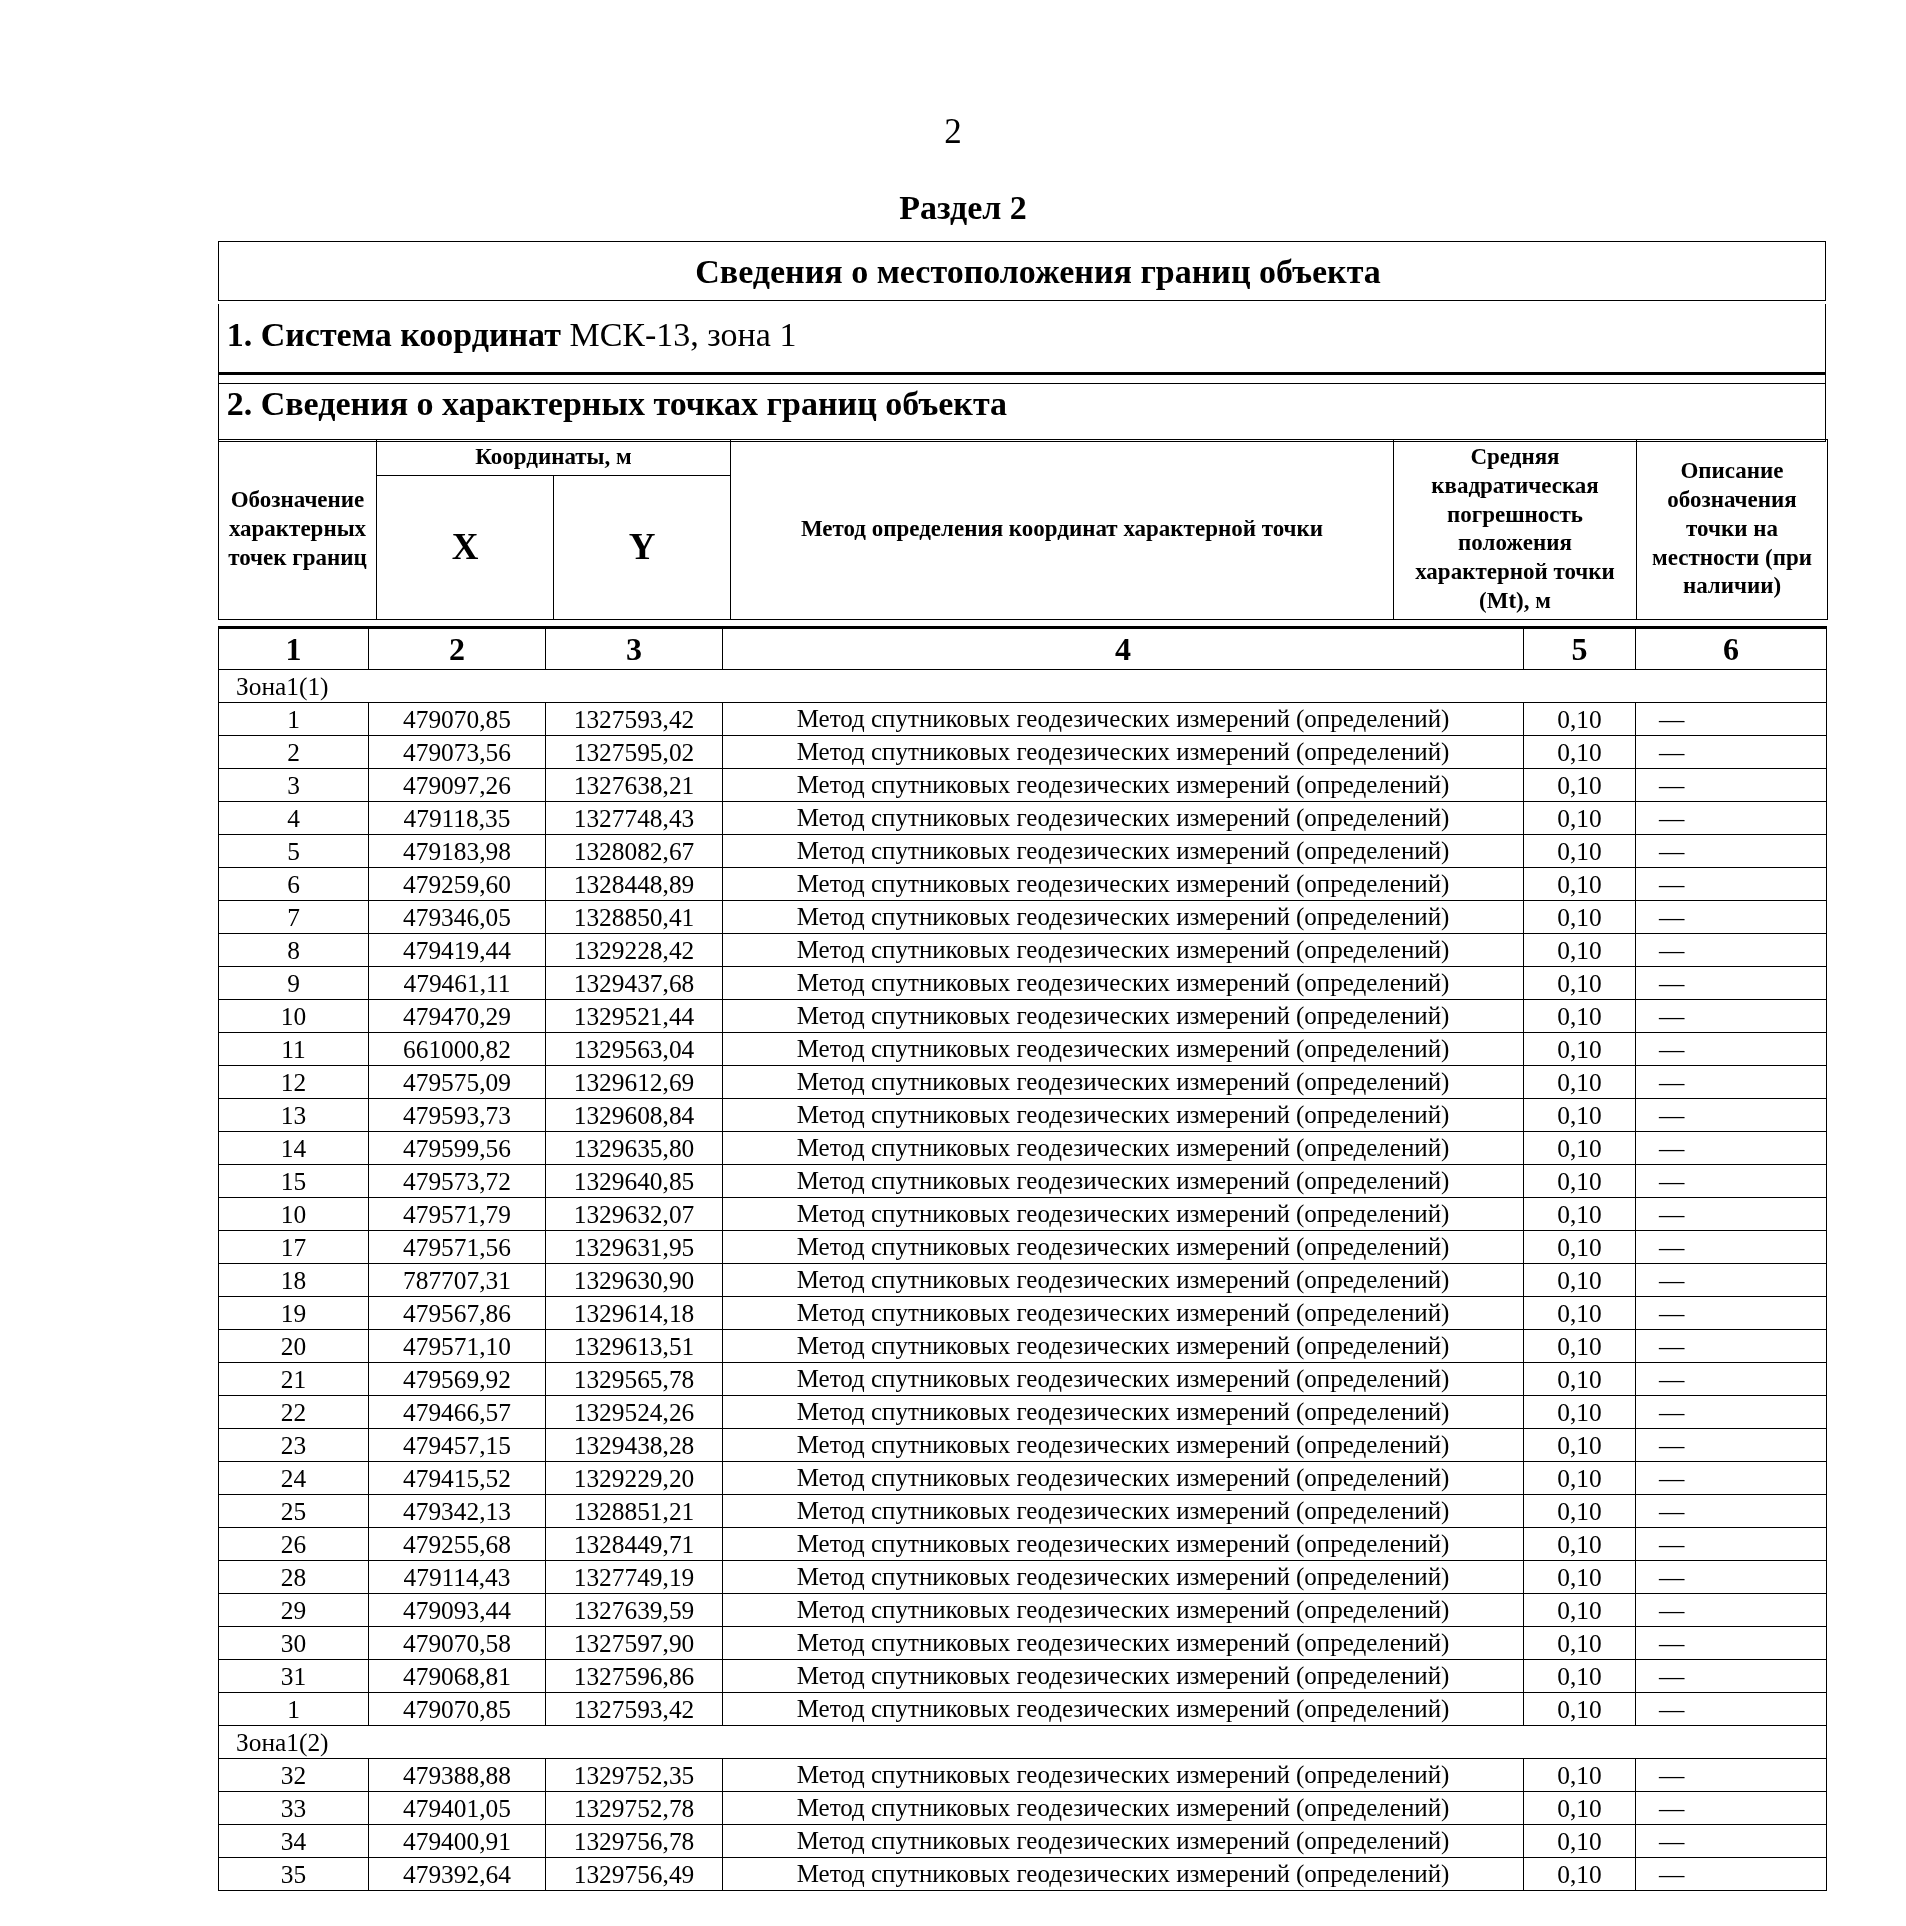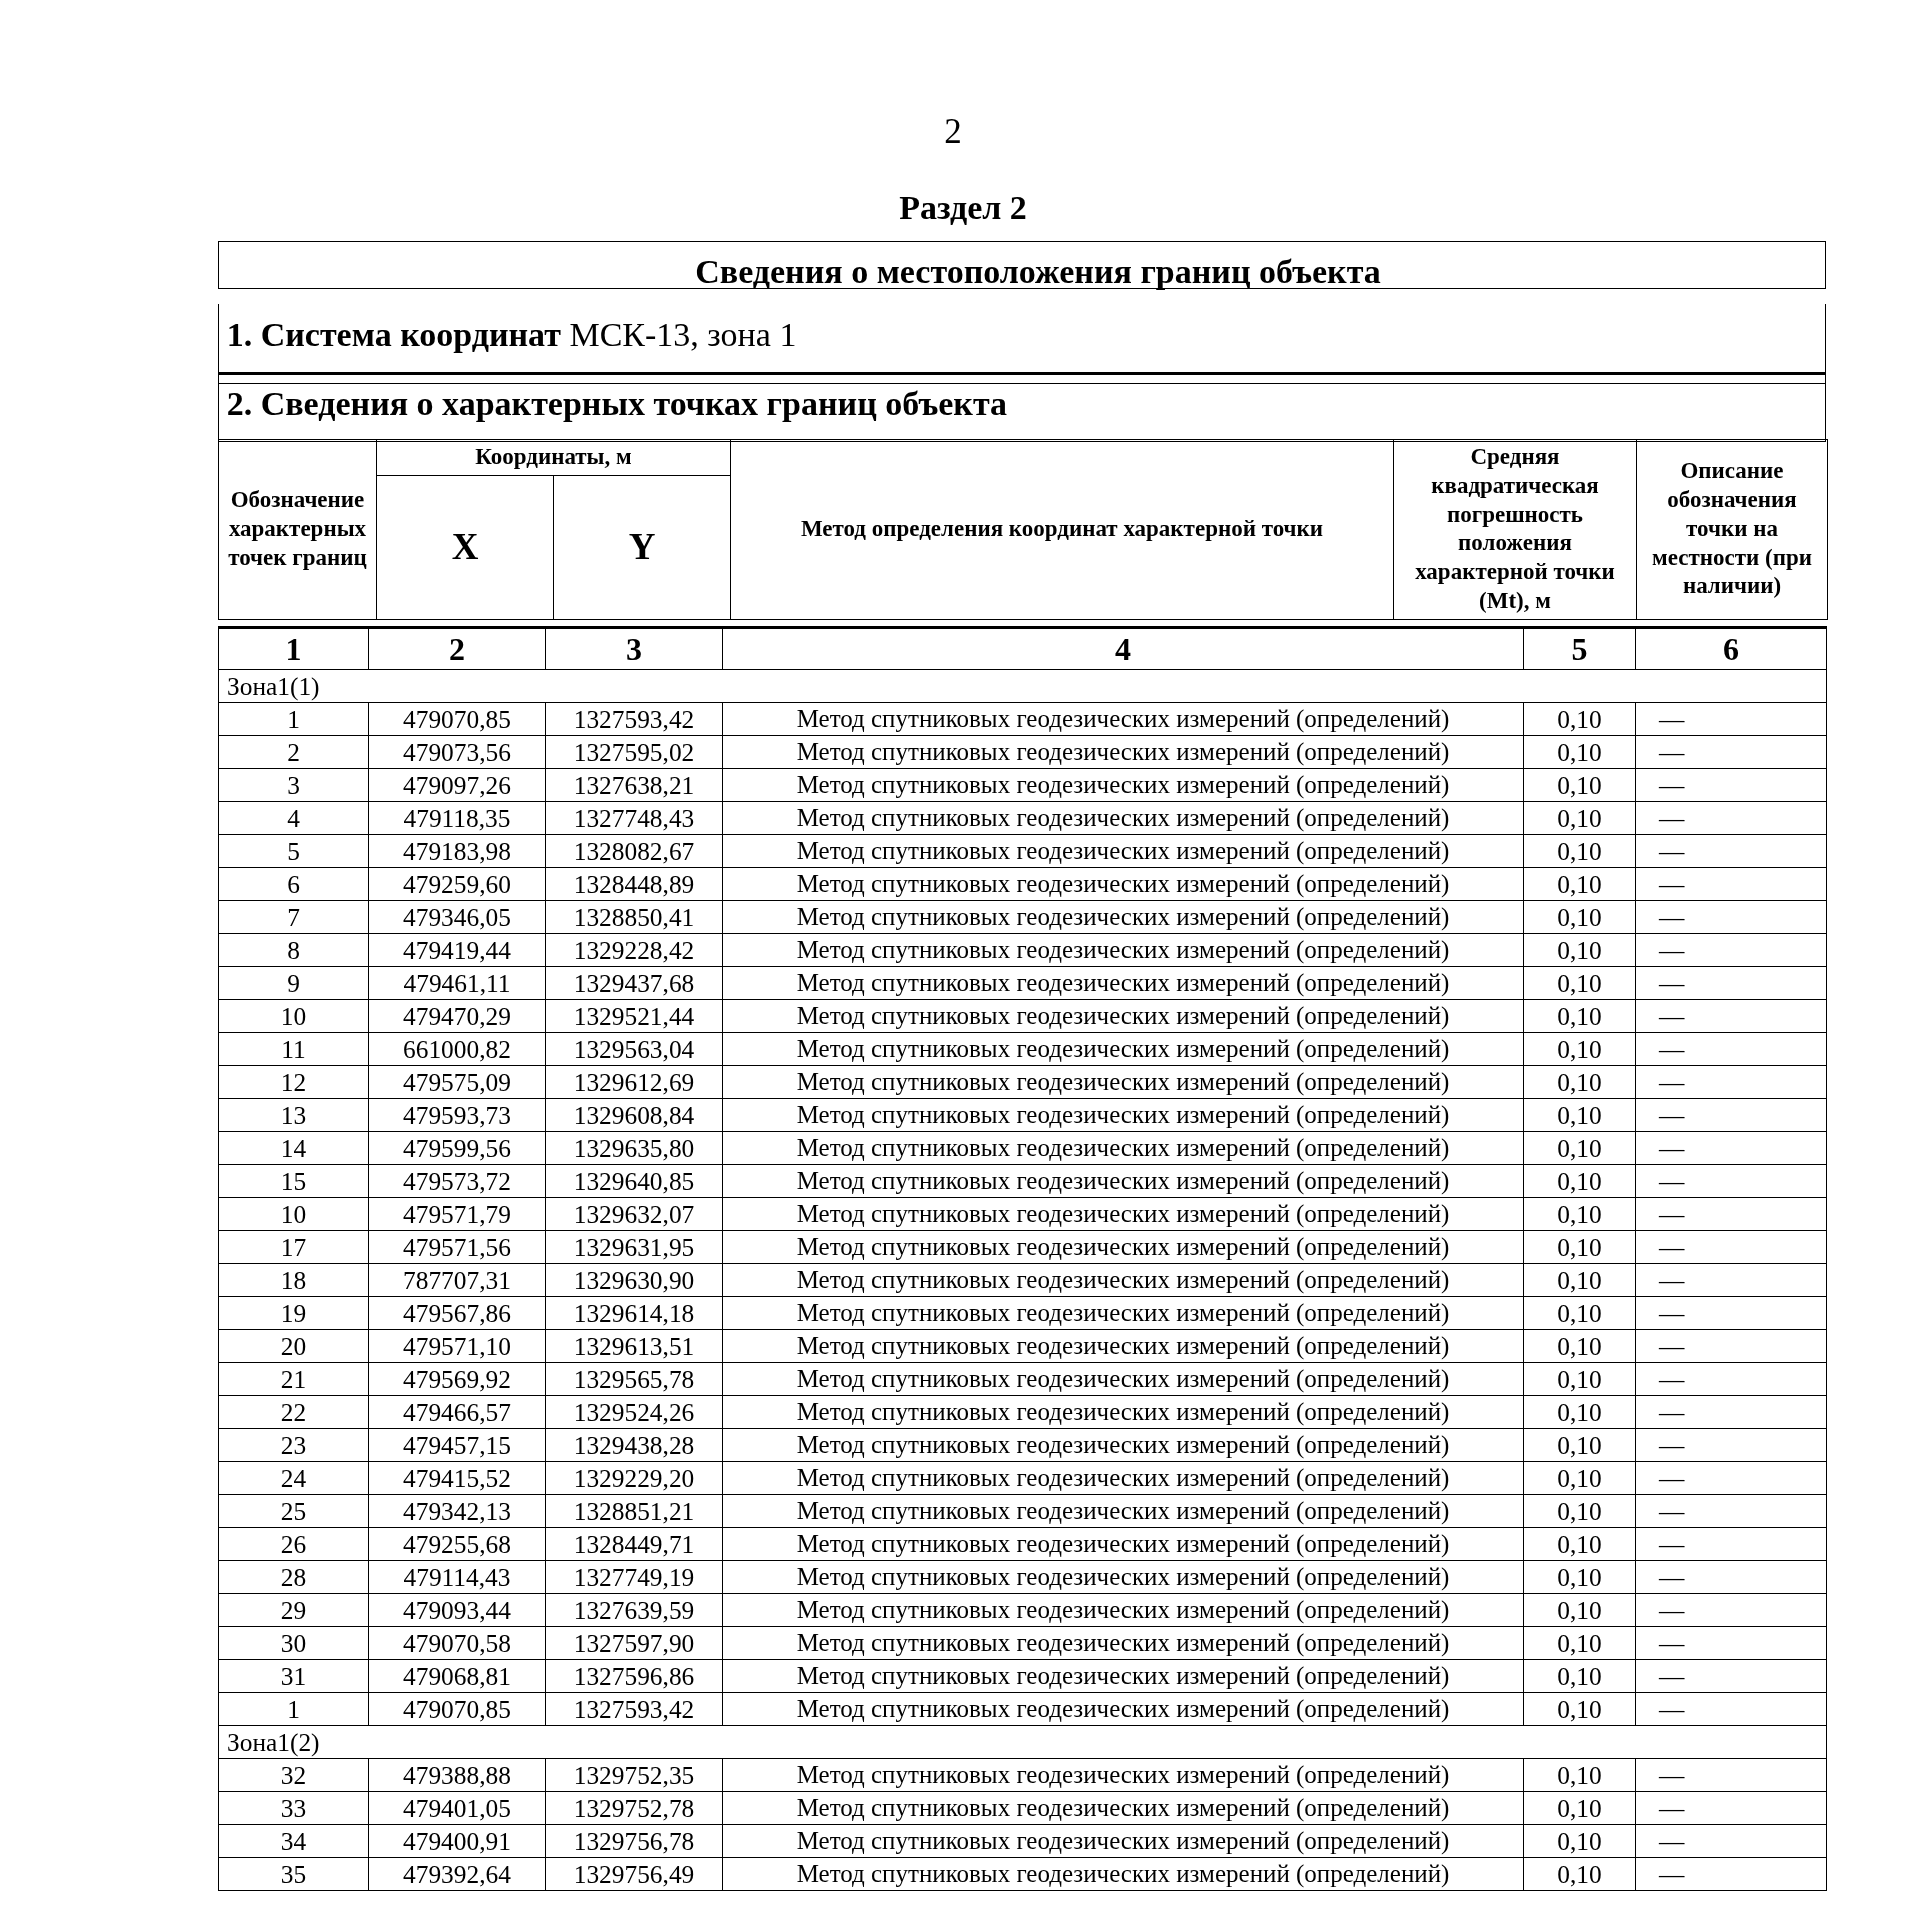--- a/index.html
+++ b/index.html
@@ -1,30 +1,30 @@
 <!DOCTYPE html>
 <html style="font-size:6.2px"><head>
 <meta charset="utf-8">
 <style>
   html, body { margin:0; padding:0; background:#ffffff; }
   body { width:1906px; height:2712px; position:relative; font-family:"Liberation Serif", serif; color:#000; overflow:hidden; }
   .page-num { position:absolute; top:112px; left:0; width:1906px; text-align:center; font-size:35px; }
   .section { position:absolute; top:189px; left:0; width:1926px; text-align:center; font-size:34px; font-weight:bold; }
   .frame { position:absolute; left:218px; width:1608px; border:1.9px solid #000; box-sizing:border-box; }
-  .f-title { top:241px; height:48px; text-align:center; font-size:34px; font-weight:bold; line-height:60px;padding-left:32px; }
+  .f-title { top:241px; height:60px; text-align:center; font-size:34px; font-weight:bold; line-height:60px;padding-left:32px; }
   .f-coord { top:304px; height:80px; font-size:34px; line-height:62px; padding-left:7.7px; border-top:none; }
   .f-coord b { font-weight:bold; }
   .f-pts { top:372px; height:70px; font-size:34px; font-weight:bold; line-height:58px; padding-left:7.7px; border-top-width:3.9px; }
   table.head { position:absolute; top:439px; left:218px; width:1608px; border-collapse:collapse; table-layout:fixed; }
   table.head td { border:1.9px solid #000; text-align:center; vertical-align:middle; font-weight:bold; font-size:23px; line-height:1.25; padding:3.1px; }
   table.head td.xy { font-size:37px; }
   table.data { position:absolute; top:626px; left:218px; width:1608px; border-collapse:collapse; table-layout:fixed; }
   table.data td { border:1.5px solid #000; height:32px; padding:0 4.6px; font-size:25.4px; text-align:center; white-space:nowrap; overflow:hidden; }
   table.data tr.colnum td { height:40px; font-size:32px; font-weight:bold; border-top-width:3.1px; }
-  table.data tr.zone td { text-align:left; font-size:25.4px; padding-left:8px; }
+  table.data tr.zone td { text-align:left; font-size:25.4px; padding-left:17px; }
   table.data td.meth { text-align:center; font-size:25px; }
   table.data td.desc { text-align:left; padding-left:23px; }
 </style>
 </head>
 <body>
 
 <div class="page-num">2</div>
 <div class="section">Раздел 2</div>
 
 <div class="frame f-title">Сведения о местоположения границ объекта</div>

